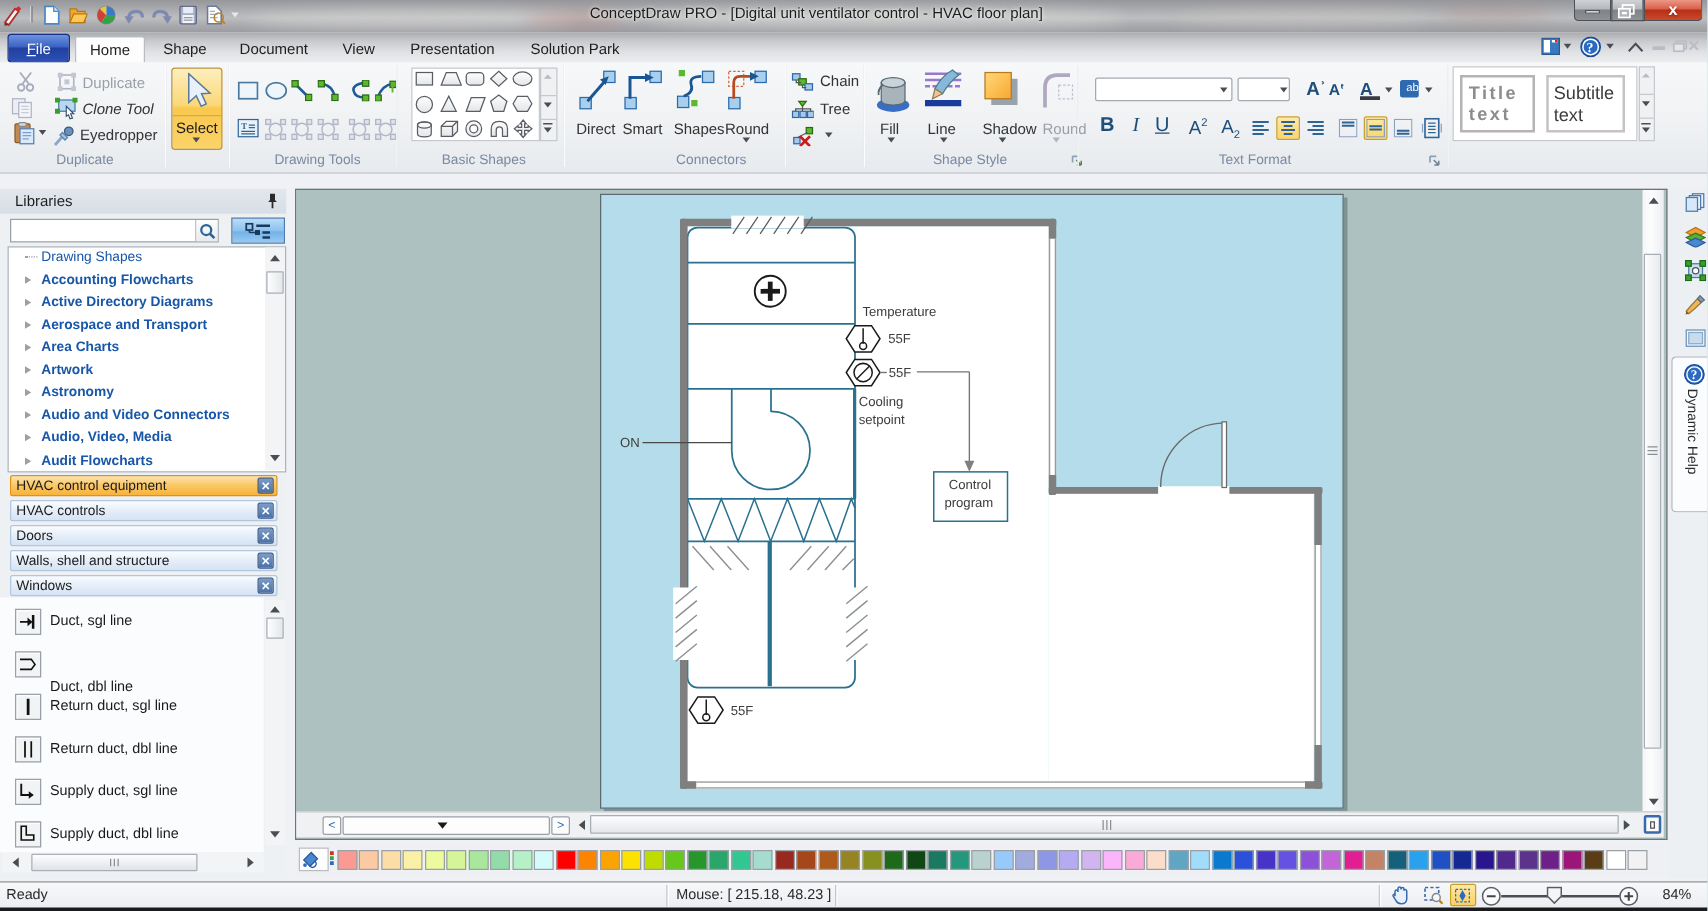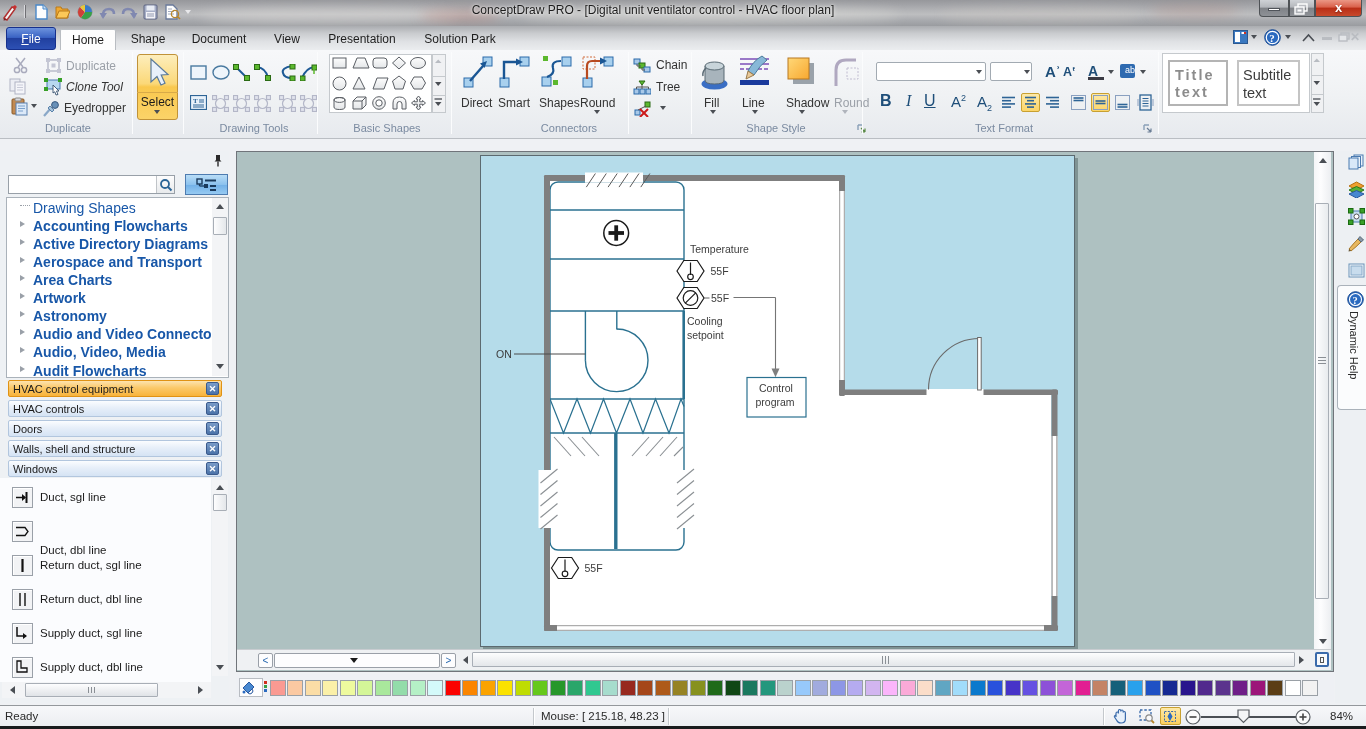--- a/index.html
+++ b/index.html
@@ -31,21 +31,21 @@
 .dropv { position:absolute; width:0; height:0; border-left:3.5px solid transparent; border-right:3.5px solid transparent; border-top:4px solid #4a4e54; }
 
 #winstrip { left:0; top:139px; width:1366px; height:12px; background:#eff1f4; }
 
 #leftpanel { left:0; top:151px; width:229px; height:552px; background:#eef1f4; }
 #libtitle { left:0; top:0px; width:229px; height:20px; background:linear-gradient(180deg,#e2e7ee 0%,#d8dee6 100%); font-size:12px; color:#1e1e1e; padding:3px 0 0 12px; }
 #searchbox { left:8px; top:24px; width:167px; height:19px; background:#fff; border:1px solid #98a0a8; }
 #magbtn { left:156px; top:25px; width:18px; height:17px; background:linear-gradient(180deg,#fdfdfd,#e8eaec); border-left:1px solid #c0c4c8; }
 #treebtn { left:185px; top:23px; width:43px; height:21px; border:1px solid #4e7cb0; background:linear-gradient(180deg,#b9ddf6 0%,#8cc2ee 50%,#74b2e8 55%,#96caf2 100%); }
 #liblist { left:6px; top:46px; width:223px; height:181px; background:#fff; border:1px solid #aab2ba; }
-.libitem { position:absolute; left:33px; font-size:14px; font-weight:bold; color:#1857a8; white-space:nowrap; }
+.libitem { position:absolute; left:33px; font-size:11px; font-weight:bold; color:#1857a8; white-space:nowrap; }
 .libarrow { position:absolute; left:20px; width:0; height:0; border-top:3.5px solid transparent; border-bottom:3.5px solid transparent; border-left:5px solid transparent; border-left-color:#9aa0a8; }
 .libbar { position:absolute; left:8px; width:214px; height:17px; border:1px solid #b2c6de; border-radius:2px;
   background:linear-gradient(180deg,#fbfdff 0%,#e7eff9 45%,#d5e3f4 100%); font-size:11px; color:#1a1a1a; padding:2px 0 0 4px; }
 .libbar.sel { border-color:#e09214; background:linear-gradient(180deg,#fde3ae 0%,#fbc96a 45%,#f8b33a 100%); }
 .xbtn { position:absolute; top:1.5px; right:2px; width:13px; height:13px; border-radius:2px; border:1px solid #3a5a8c;
   background:linear-gradient(180deg,#7a9cc8,#4a72a8); color:#fff; font-size:9px; font-weight:bold; text-align:center; line-height:12px; }
 .shapeitem { position:absolute; left:40px; font-size:11.5px; color:#1a1a1a; white-space:nowrap; }
 .shapeicon { position:absolute; left:12px; width:21px; height:21px; background:#f2f3f5; border:1px solid #9aa0a8; box-shadow:inset 1px 1px 0 #fff; }
 
 .sbv { position:absolute; width:16px; background:#f3f4f6; }
@@ -538,20 +538,21 @@
 <svg class="abs" style="left:1311px;top:56px" width="12" height="54">
       <path d="M2.5,6 L9,6 L5.8,2.5 Z" fill="#b8bcc2"></path>
       <path d="M2.5,25 L9,25 L5.8,29 Z" fill="#4a4e54"></path>
       <line x1="2" y1="43" x2="9.5" y2="43" stroke="#4a4e54" stroke-width="1.3"></line>
       <path d="M2.5,46 L9,46 L5.8,50 Z" fill="#4a4e54"></path>
       <line x1="0" y1="19.5" x2="12" y2="19.5" stroke="#c5c9cd"></line>
       <line x1="0" y1="38.5" x2="12" y2="38.5" stroke="#c5c9cd"></line>
     </svg>
 <div id="winstrip" class="abs"></div>
 <div id="leftpanel" class="abs">
+  <div id="libtitle" class="abs">Libraries</div>
   <div id="searchbox" class="abs"></div>
   <div id="magbtn" class="abs"></div>
   <div id="treebtn" class="abs"></div>
   <div id="liblist" class="abs"></div>
 <div class="libitem" style="top:48.8px;font-weight:normal;">Drawing Shapes</div>
 <div style="position:absolute;left:20px;top:54.3px;width:10px;border-top:1.5px dotted #9aa0a8;"></div>
 <div class="libitem" style="top:66.9px;">Accounting Flowcharts</div>
 <div class="libarrow" style="top:69.9px;"></div>
 <div class="libitem" style="top:85.0px;">Active Directory Diagrams</div>
 <div class="libarrow" style="top:88.0px;"></div>

